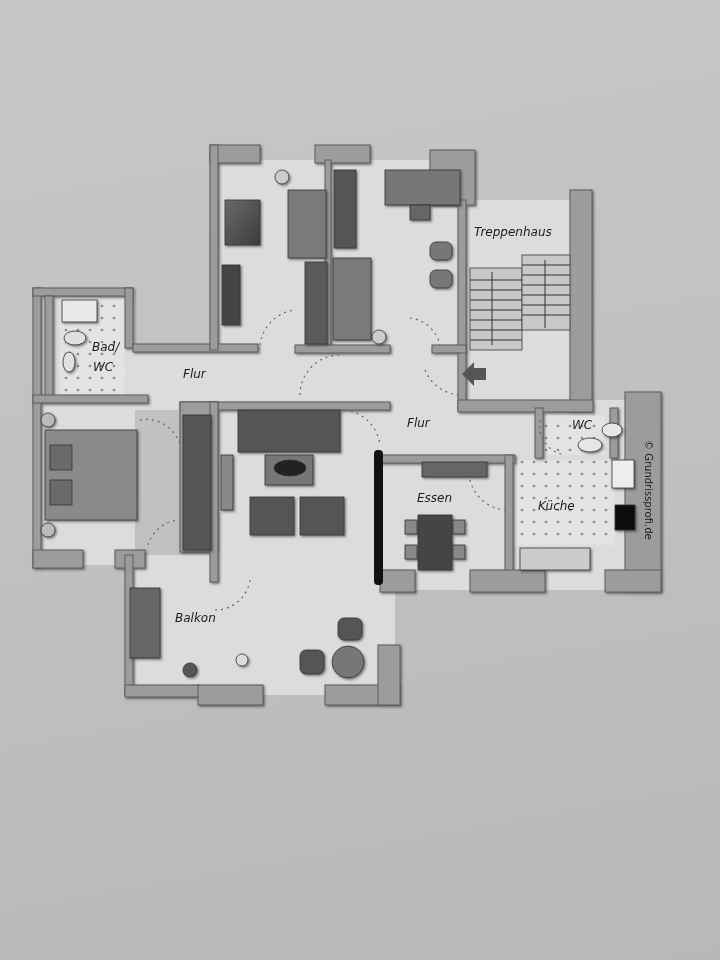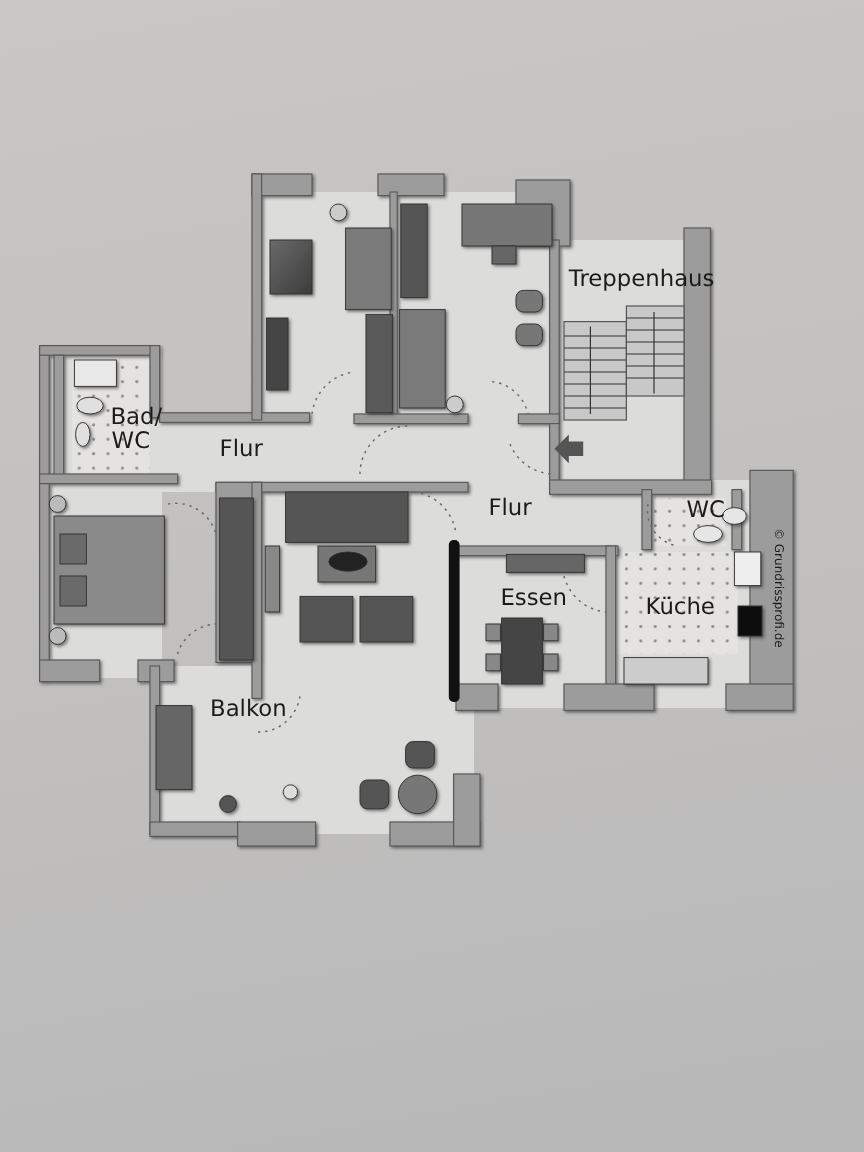--- a/index.html
+++ b/index.html
@@ -4,21 +4,21 @@
 <style>
   html, body { margin:0; padding:0; }
   body {
     width:720px; height:960px; overflow:hidden; position:relative;
     background: linear-gradient(170deg, #c9c7c5 0%, #c3c2c1 40%, #b9b8b8 100%);
     font-family: "DejaVu Sans", sans-serif;
   }
   .plan { position:absolute; left:0; top:0; width:720px; height:960px; }
   .label {
     position:absolute; font-family:"DejaVu Sans", sans-serif; color:#1b1b1b;
-    font-size:19px; line-height:14px; white-space:nowrap;
+    font-size:12px; line-height:14px; white-space:nowrap;font-style:italic;
   }
   .copyright {
     position:absolute; left:640px; top:440px; width:140px; height:14px;
     transform-origin:0 0; transform: rotate(90deg) translate(0,-14px);
     font-size:10px; color:#1b1b1b; font-family:"DejaVu Sans", sans-serif; white-space:nowrap;
   }
 </style>
 </head>
 <body>
 
@@ -187,14 +187,14 @@
 </svg>
 
 <div class="label" style="left:92px;top:340px;text-align:right;">Bad/</div>
 <div class="label" style="left:93px;top:360px;">WC</div>
 <div class="label" style="left:183px;top:367px;">Flur</div>
 <div class="label" style="left:407px;top:416px;">Flur</div>
 <div class="label" style="left:474px;top:225px;">Treppenhaus</div>
 <div class="label" style="left:572px;top:418px;">WC</div>
 <div class="label" style="left:417px;top:491px;text-align:center;">Essen</div>
 <div class="label" style="left:538px;top:499px;">Küche</div>
-<div class="label" style="left:175px;top:584px;">Balkon</div>
+<div class="label" style="left:175px;top:611px;">Balkon</div>
 <div class="copyright">© Grundrissprofi.de</div>
 
 </body></html>

